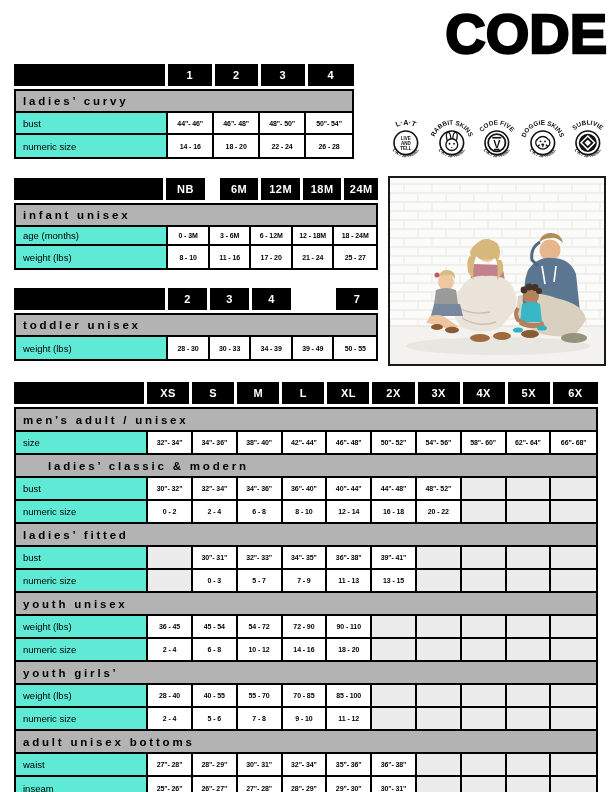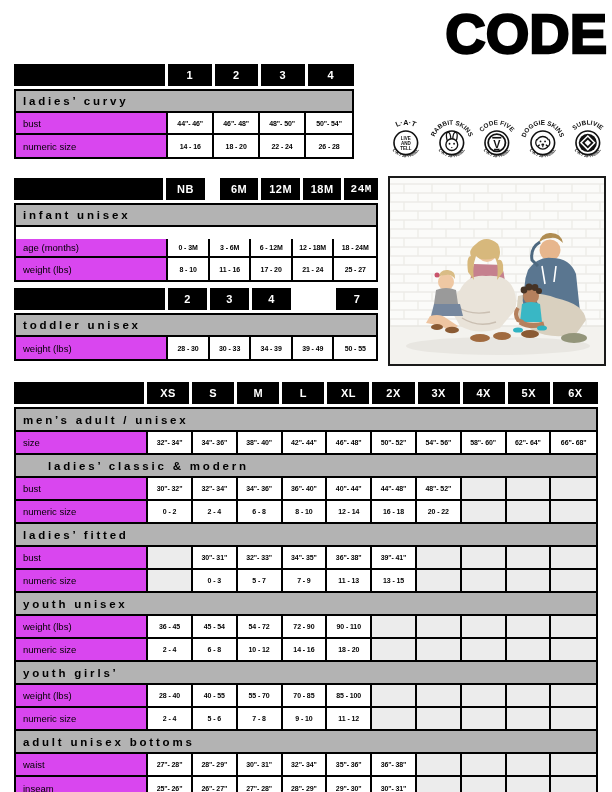--- a/index.html
+++ b/index.html
@@ -21,21 +21,21 @@
   .hcell{background:#000;color:#fff;font-weight:bold;font-size:11px;height:22px;
          display:flex;align-items:center;justify-content:center;box-sizing:border-box;
          border-right:3px solid #fff;letter-spacing:.5px;}
   .hcell.last{border-right:none;}
   .t-body{position:absolute;border:2px solid #000;box-sizing:border-box;background:#fff;}
   .trow{display:flex;box-sizing:border-box;border-bottom:2px solid #000;}
   .trow.last{border-bottom:none;}
   .sec{background:#b3b3b3;font-weight:bold;font-size:11.5px;letter-spacing:2.8px;
        display:flex;align-items:center;padding-left:7px;box-sizing:border-box;}
   .lcell{font-size:9.5px;display:flex;align-items:center;padding-left:7px;
-         border-right:2px solid #000;box-sizing:border-box;background:#d946ef;}
+         border-right:2px solid #000;box-sizing:border-box;background:#5eead4;}
   .vcell{font-size:7px;font-weight:bold;display:flex;align-items:center;justify-content:center;
          border-right:2px solid #000;box-sizing:border-box;background:#fff;
          letter-spacing:-.1px;white-space:nowrap;}
   .vcell.lastc{border-right:none;}
   .vcell.empty{background:#ececec;}
 </style>
 </head>
 <body>
 
 <div class="page">
@@ -353,25 +353,25 @@
           <div class="vcell" style="width: 46.5px;">22 - 24</div>
           <div class="vcell lastc" style="width: 46.5px;">26 - 28</div>
         </div>
       </div>
       <div class="t-head" style="left: 14px; top: 178px; width: 364px;">
         <div class="hlabel" style="width: 154px;"></div>
         <div class="hcell" style="width: 42px;">NB</div>
         <div class="hcell" style="width: 42px; margin-left: 12px;">6M</div>
         <div class="hcell" style="width: 42px;">12M</div>
         <div class="hcell" style="width: 42px;">18M</div>
-        <div class="hcell last" style="width: 34px; font-family: Liberation Mono, monospace;">24M</div>
+        <div class="hcell last" style="width: 34px;">24M</div>
       </div>
       <div class="t-body" style="left: 14px; top: 203px; width: 364px;">
         <div class="trow sec" style="height: 22px;">infant unisex</div>
-        <div class="trow" style="height: 19px; margin-top: 12px;">
+        <div class="trow" style="height: 19px;">
           <div class="lcell" style="width: 154px;">age (months)</div>
           <div class="vcell" style="width: 42px;">0 - 3M</div>
           <div class="vcell" style="width: 42px;">3 - 6M</div>
           <div class="vcell" style="width: 42px;">6 - 12M</div>
           <div class="vcell" style="width: 42px;">12 - 18M</div>
           <div class="vcell lastc" style="width: 42px;">18 - 24M</div>
         </div>
         <div class="trow last" style="height: 22px;">
           <div class="lcell" style="width: 154px;">weight (lbs)</div>
           <div class="vcell" style="width: 42px;">8 - 10</div>

